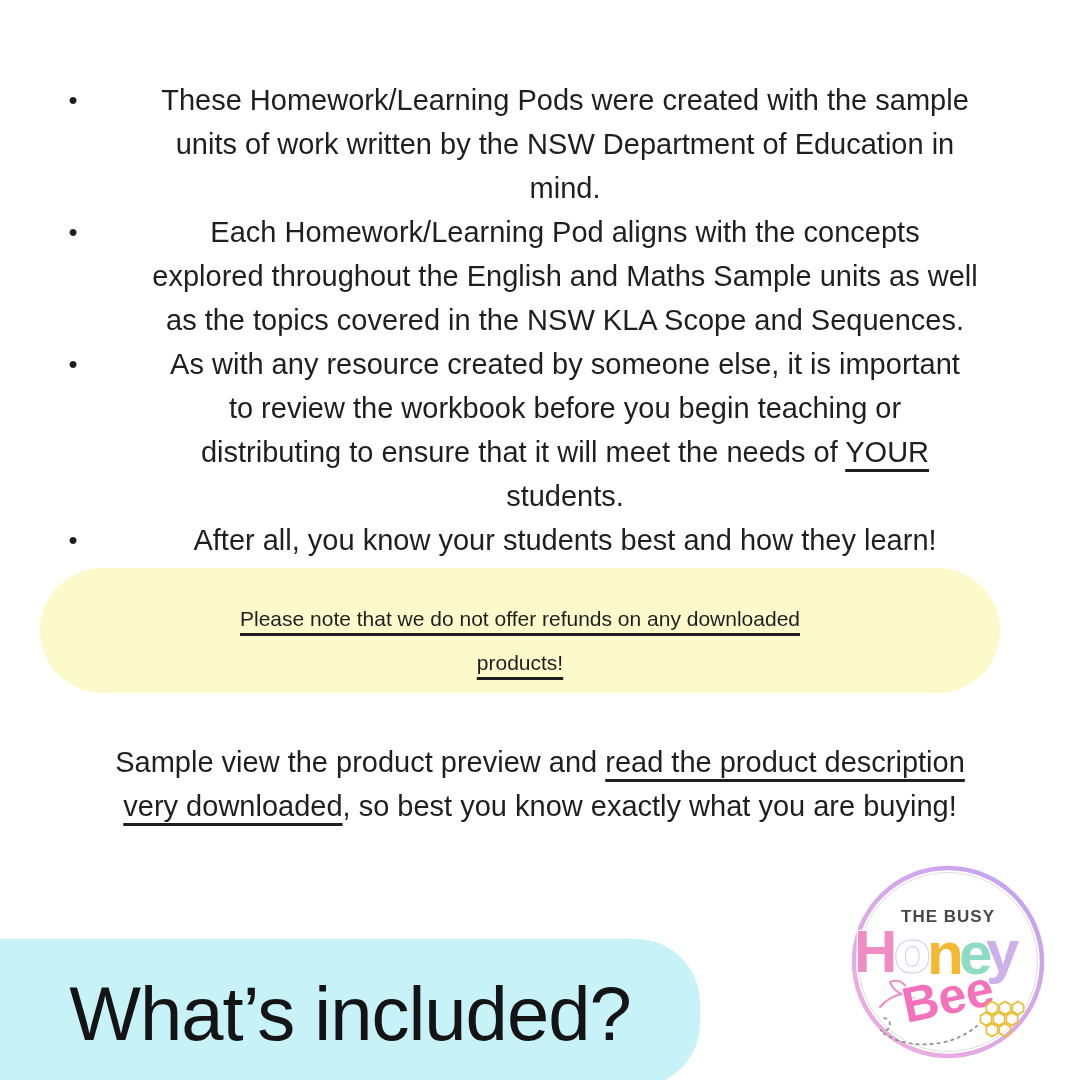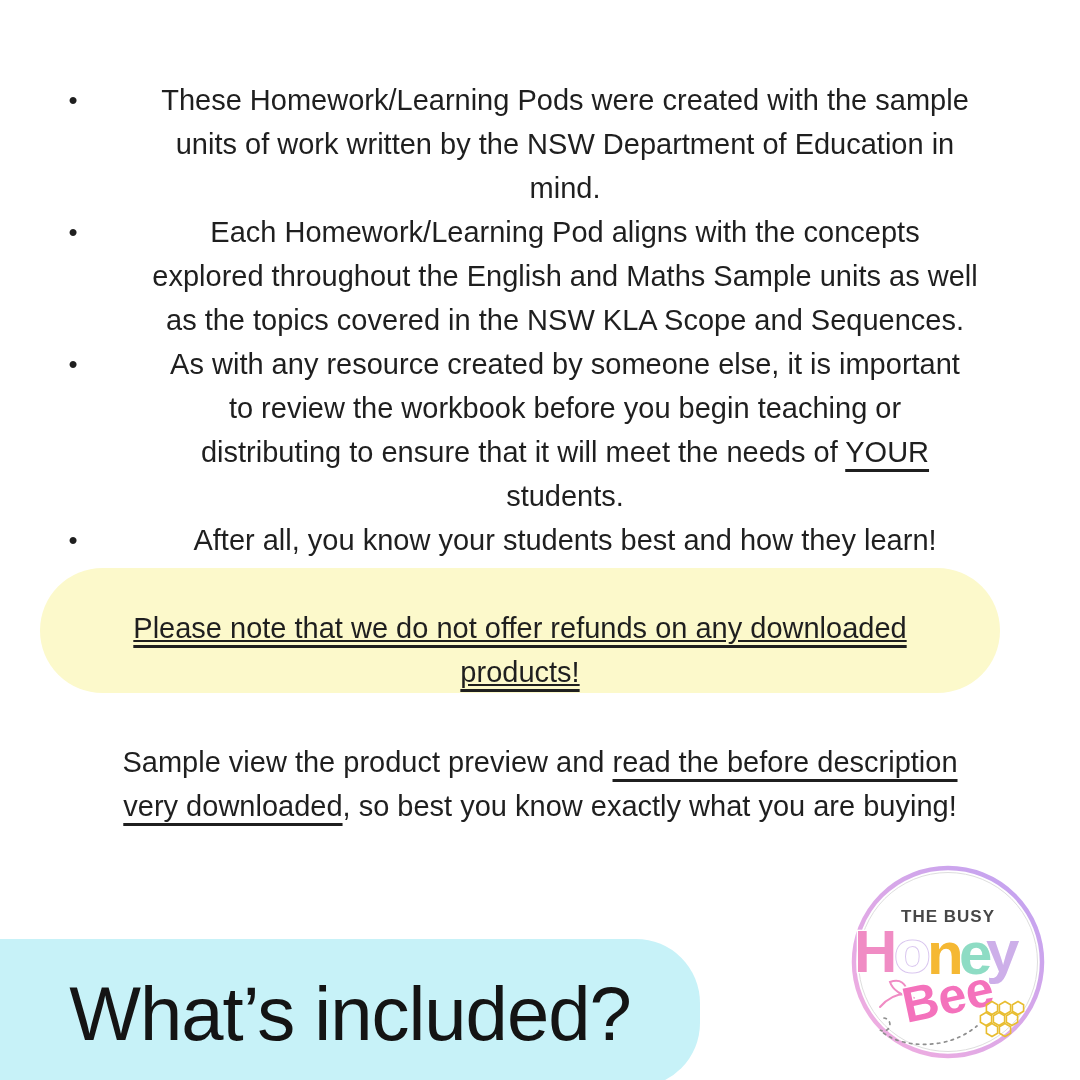--- a/index.html
+++ b/index.html
@@ -20,22 +20,22 @@
   }
   .bullet-item{position:relative;text-align:center;}
   .dot{
     position:absolute;left:-34px;top:0;width:24px;
     font-size:26px;line-height:44px;text-align:center;
   }
 
   .note-box{
     position:absolute;left:40px;top:568px;width:960px;height:125px;
     background:#fcf9cb;border-radius:64px;
-    box-sizing:border-box;padding-top:38px;
-    text-align:center;font-size:29px;line-height:44px;text-decoration:underline;
+    box-sizing:border-box;padding-top:29px;
+    text-align:center;font-size:21px;line-height:44px;
   }
 
   .closing{
     position:absolute;left:30px;width:1020px;top:740px;
     text-align:center;font-size:29px;line-height:44px;
   }
 
   .banner{
     position:absolute;left:0;top:900px;width:700px;height:148px;
     background:#c7f2f8;border-radius:0 64px 64px 0;
@@ -84,21 +84,21 @@
     </div>
 
   </div>
 
   <div class="note-box">
     <span class="pre u">Please note that we do not offer refunds on any downloaded
 products!</span>
   </div>
 
   <div class="closing">
-    <span class="pre">Sample view the product preview and </span><span class="pre u">read the before description</span><span class="pre">
+    <span class="pre">Sample view the product preview and </span><span class="pre u">read the product description</span><span class="pre">
 </span><span class="pre u">very downloaded</span><span class="pre">, so best you know exactly what you are buying!</span>
   </div>
 
   <div class="banner">
     <span class="banner-title">What’s included?</span>
   </div>
 
   <svg class="logo" viewBox="0 0 200 200">
     <defs>
       <linearGradient id="ring" x1="0" y1="1" x2="1" y2="0">

